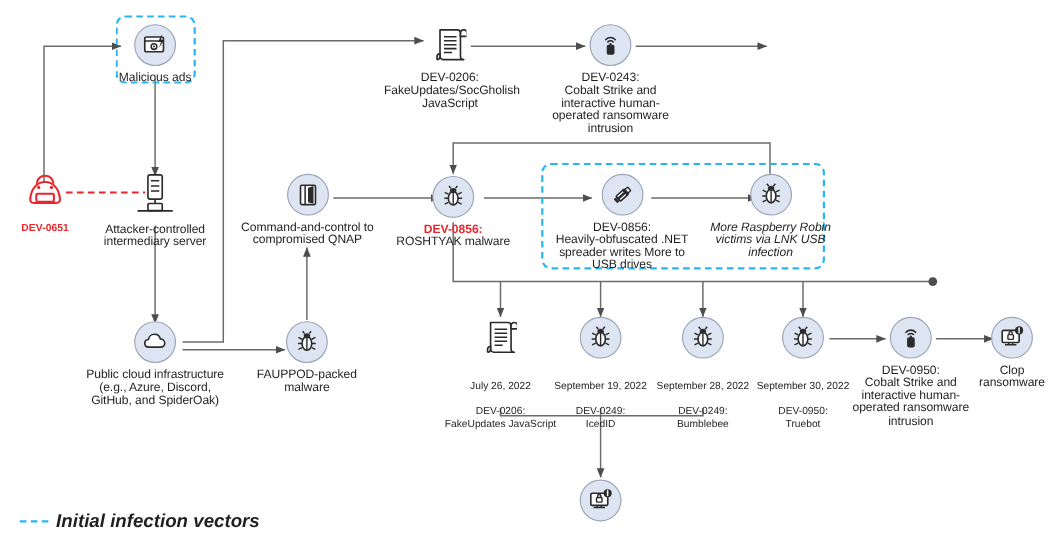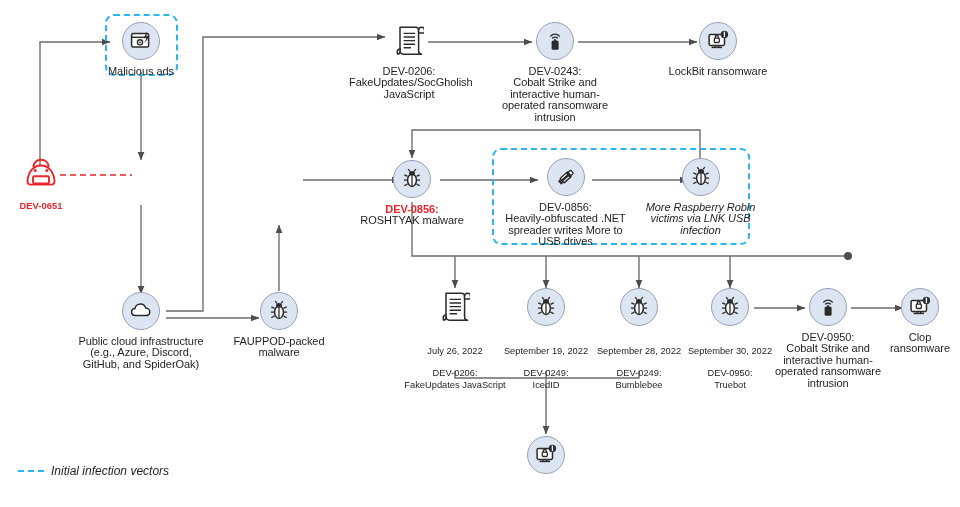--- a/index.html
+++ b/index.html
@@ -31,21 +31,21 @@
   .actor{position:absolute;text-align:center;}
   .actor .lbl{font-size:9.3px;font-weight:bold;color:#e8262b;margin-top:3px;letter-spacing:0.1px;}
 
   .dashbox{
     position:absolute;border:2.1px dashed #29b5ef;border-radius:9px;
     box-sizing:border-box;pointer-events:none;
   }
 
   .legend{position:absolute;left:18px;top:464px;display:flex;align-items:center;gap:7px;}
   .legend .dash{width:26px;height:0;border-top:2.4px dashed #29b5ef;}
-  .legend .txt{font-size:12px;font-style:italic;font-weight:normal;color:#1f1f1f;}
+  .legend .txt{font-size:17px;font-style:italic;font-weight:bold;color:#1f1f1f;}
 </style>
 </head>
 <body>
 
 <div id="canvas">
 
   <svg class="edges" viewBox="0 0 960 507">
     <defs>
       <marker id="ah" markerWidth="7" markerHeight="7" refX="6.2" refY="3" orient="auto">
         <path d="M0,0.4 L6.4,3 L0,5.6 z" fill="#4d4d4d"></path>
@@ -119,36 +119,64 @@
         <rect x="2.6" y="4.6" width="17" height="13.4" rx="1.6" fill="#fff" stroke="#2b2b2b" stroke-width="1.5"></rect>
         <path d="M2.6,8.3 L19.6,8.3" stroke="#2b2b2b" stroke-width="1.4"></path>
         <circle cx="11" cy="13.3" r="2.6" fill="none" stroke="#2b2b2b" stroke-width="1.4"></circle>
         <circle cx="11" cy="13.3" r="0.9" fill="#2b2b2b"></circle>
         <path d="M18.2,2.2 L14.6,9.2 L17.4,9.2 L15.4,14.6 L20.4,7.2 L17.6,7.2 Z" fill="#2b2b2b"></path>
       </svg>
     </div>
     <div class="cap">Malicious ads</div>
   </div>
 
+  <div class="node" style="left:91px;top:160px;width:100px;">
+    <div class="ico plain">
+      <svg width="38" height="44" viewBox="0 0 38 44">
+        <rect x="12.5" y="2" width="13" height="22" rx="2" fill="#fff" stroke="#2b2b2b" stroke-width="1.5"></rect>
+        <path d="M15.2,7.4 L22.8,7.4 M15.2,12 L22.8,12 M15.2,16.6 L22.8,16.6" stroke="#2b2b2b" stroke-width="1.4"></path>
+        <path d="M19,24 L19,28" stroke="#2b2b2b" stroke-width="1.5"></path>
+        <rect x="12.5" y="28" width="13" height="6.5" rx="1" fill="#fff" stroke="#2b2b2b" stroke-width="1.5"></rect>
+        <path d="M3,34.6 L35,34.6" stroke="#2b2b2b" stroke-width="1.6"></path>
+      </svg>
+    </div>
+    <div class="cap">
+      <span>Attacker-controlled</span><br>
+      <span>intermediary server</span>
+    </div>
+  </div>
 
   <div class="node" style="left:69px;top:292px;width:144px;">
     <div class="ico">
       <svg width="24" height="24" viewBox="0 0 24 24">
         <path d="M6.4,16.6 C4.2,16.6 2.6,15.1 2.6,13.1 C2.6,11.2 4.1,9.7 6,9.6
                  C6.3,6.9 8.6,4.9 11.4,4.9 C14,4.9 16.2,6.7 16.7,9.1
                  C19,9.2 20.8,11 20.8,13.1 C20.8,15.1 19.1,16.6 17,16.6 Z" fill="#fff" stroke="#2b2b2b" stroke-width="1.5" stroke-linejoin="round"></path>
       </svg>
     </div>
     <div class="cap">
       <span>Public cloud infrastructure</span><br>
       <span>(e.g., Azure, Discord,</span><br>
       <span>GitHub, and SpiderOak)</span>
     </div>
   </div>
 
+  <div class="node" style="left:212px;top:158px;width:135px;">
+    <div class="ico">
+      <svg width="24" height="24" viewBox="0 0 24 24">
+        <rect x="5.2" y="3.4" width="13.6" height="17.6" rx="1.2" fill="#fff" stroke="#2b2b2b" stroke-width="1.5"></rect>
+        <path d="M9.4,3.4 L9.4,21" stroke="#2b2b2b" stroke-width="1.4"></path>
+        <path d="M12,5.6 L17,4.1 L17,20.3 L12,18.8 Z" fill="#2b2b2b"></path>
+      </svg>
+    </div>
+    <div class="cap">
+      <span>Command-and-control to</span><br>
+      <span>compromised QNAP</span>
+    </div>
+  </div>
 
   <div class="node" style="left:232px;top:292px;width:94px;">
     <div class="ico">
       <svg width="24" height="24" viewBox="0 0 24 24">
         <ellipse cx="12" cy="13.2" rx="4.4" ry="6.2" fill="#fff" stroke="#2b2b2b" stroke-width="1.5"></ellipse>
         <path d="M12,7.2 L12,19.4" stroke="#2b2b2b" stroke-width="1.3"></path>
         <ellipse cx="12" cy="6.2" rx="2.9" ry="2.3" fill="#2b2b2b"></ellipse>
         <path d="M9.9,4.3 L8.2,2.1 M14.1,4.3 L15.8,2.1" stroke="#2b2b2b" stroke-width="1.3"></path>
         <path d="M7.6,9.4 L4.3,7.8 M7.6,13.2 L3.9,13.2 M7.6,17 L4.3,18.6
                  M16.4,9.4 L19.7,7.8 M16.4,13.2 L20.1,13.2 M16.4,17 L19.7,18.6" stroke="#2b2b2b" stroke-width="1.3"></path>
@@ -190,34 +218,20 @@
     </div>
     <div class="cap">
       <span>DEV-0243:</span><br>
       <span>Cobalt Strike and</span><br>
       <span>interactive human-</span><br>
       <span>operated ransomware</span><br>
       <span>intrusion</span>
     </div>
   </div>
 
-  <div class="node" style="left:661px;top:22px;width:114px;">
-    <div class="ico">
-      <svg width="24" height="24" viewBox="0 0 24 24">
-        <rect x="3.1" y="5.4" width="15.4" height="11" rx="1.3" fill="#fff" stroke="#2b2b2b" stroke-width="1.5"></rect>
-        <rect x="8.3" y="9.2" width="5" height="4.3" rx="0.8" fill="none" stroke="#2b2b2b" stroke-width="1.3"></rect>
-        <path d="M9.3,9.2 L9.3,7.9 C9.3,7.1 10,6.5 10.8,6.5 C11.6,6.5 12.3,7.1 12.3,7.9 L12.3,9.2" fill="none" stroke="#2b2b2b" stroke-width="1.3"></path>
-        <path d="M5.6,18.4 L16,18.4" stroke="#2b2b2b" stroke-width="1.5"></path>
-        <path d="M9,16.4 L9,18.4 M12.6,16.4 L12.6,18.4" stroke="#2b2b2b" stroke-width="1.3"></path>
-        <circle cx="18.4" cy="5.4" r="3.7" fill="#2b2b2b"></circle>
-        <path d="M18.4,3.2 L18.4,6 M18.4,7.1 L18.4,7.5" stroke="#fff" stroke-width="1.4" stroke-linecap="round"></path>
-      </svg>
-    </div>
-    <div class="cap">LockBit ransomware</div>
-  </div>
 
   <div class="node" style="left:357px;top:160px;width:110px;">
     <div class="ico">
       <svg width="24" height="24" viewBox="0 0 24 24">
         <ellipse cx="12" cy="13.2" rx="4.4" ry="6.2" fill="#fff" stroke="#2b2b2b" stroke-width="1.5"></ellipse>
         <path d="M12,7.2 L12,19.4" stroke="#2b2b2b" stroke-width="1.3"></path>
         <ellipse cx="12" cy="6.2" rx="2.9" ry="2.3" fill="#2b2b2b"></ellipse>
         <path d="M9.9,4.3 L8.2,2.1 M14.1,4.3 L15.8,2.1" stroke="#2b2b2b" stroke-width="1.3"></path>
         <path d="M7.6,9.4 L4.3,7.8 M7.6,13.2 L3.9,13.2 M7.6,17 L4.3,18.6
                  M16.4,9.4 L19.7,7.8 M16.4,13.2 L20.1,13.2 M16.4,17 L19.7,18.6" stroke="#2b2b2b" stroke-width="1.3"></path>

